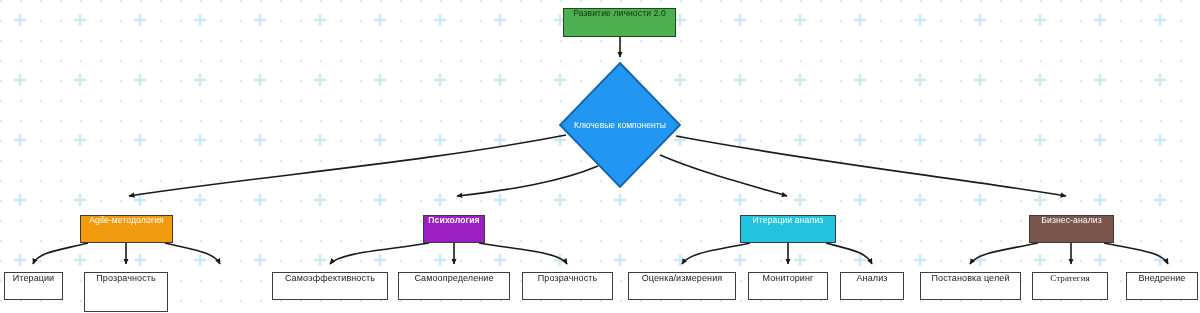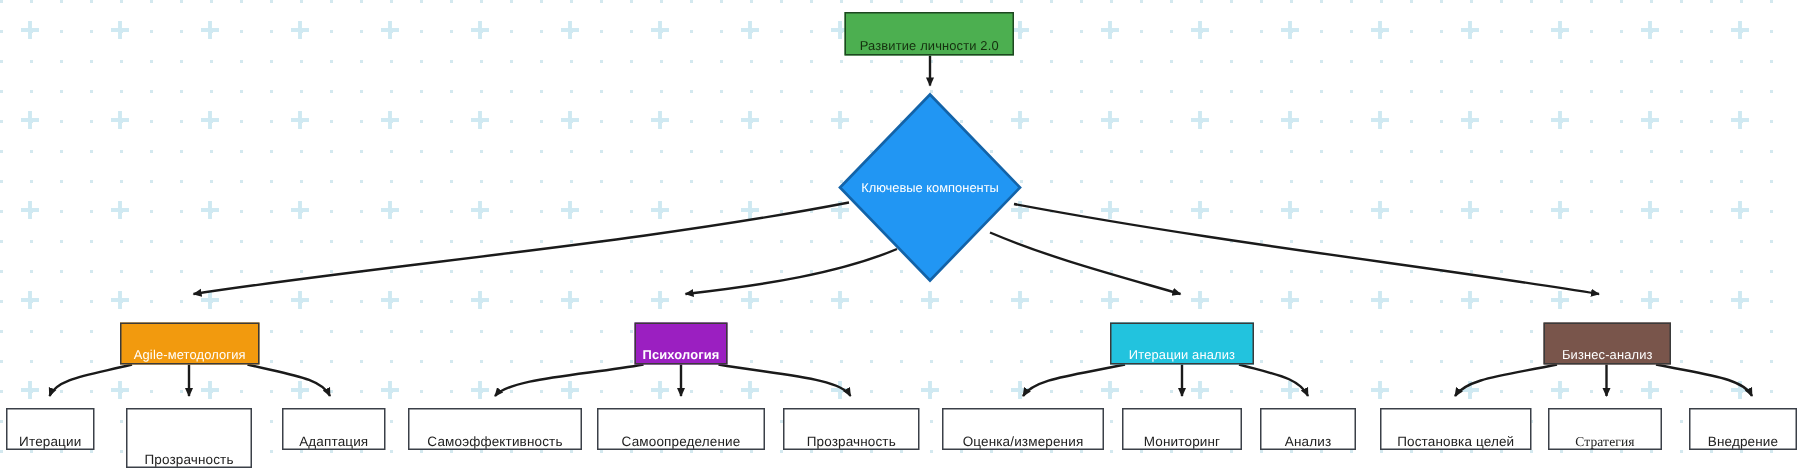--- a/index.html
+++ b/index.html
@@ -33,21 +33,21 @@
   }
   .edge {
     fill: none;
     stroke: #1a1a1a;
     stroke-width: 1.6;
   }
   .node {
     position: absolute;
     box-sizing: border-box;
     display: flex;
-    align-items: flex-end;
+    align-items: flex-start;
     justify-content: center;
     text-align: center;
     border: 1.6px solid #303438;
     font-size: 8.6px;
     line-height: 1.15;
     letter-spacing: 0.1px;
     white-space: nowrap;
   }
   .node.root      { background: #4CAF50; color: #15310f; border-color: #1d4720; }
   .node.lvl2      { color: #ffffff; }
@@ -146,23 +146,20 @@
   <div class="node lvl2 biz" style="left:1029px; top:215px; width:85px; height:28px;">
     <span>Бизнес-анализ</span>
   </div>
 
   <div class="node leaf" style="left:4px; top:272px; width:59px; height:28px;">
     <span>Итерации</span>
   </div>
   <div class="node leaf" style="left:84px; top:272px; width:84px; height:40px;">
     <span>Прозрачность</span>
   </div>
-  <div class="node leaf" style="left:188px; top:272px; width:69px; height:28px;">
-    <span>Адаптация</span>
-  </div>
 
   <div class="node leaf" style="left:272px; top:272px; width:116px; height:28px;">
     <span>Самоэффективность</span>
   </div>
   <div class="node leaf" style="left:398px; top:272px; width:112px; height:28px;">
     <span>Самоопределение</span>
   </div>
   <div class="node leaf" style="left:522px; top:272px; width:91px; height:28px;">
     <span>Прозрачность</span>
   </div>

